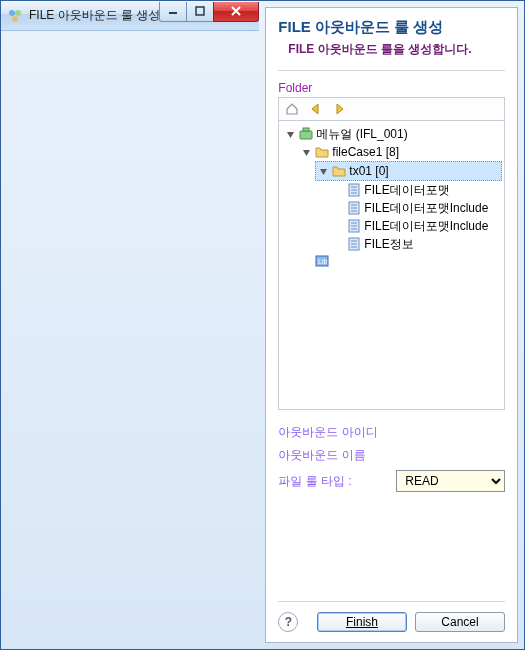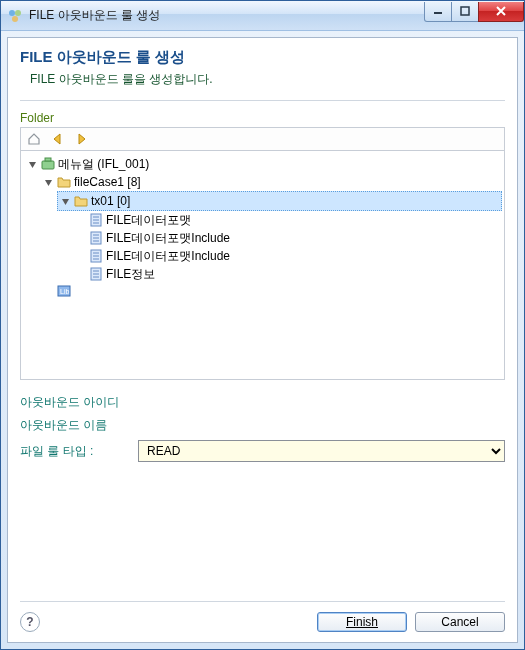--- a/index.html
+++ b/index.html
@@ -11,21 +11,21 @@
   width: 525px;
   height: 650px;
   overflow: hidden;
 }
 .window {
   width: 525px;
   height: 650px;
   border: 1px solid #2e5f9b;
   background: linear-gradient(to bottom, #eaf2fb 0%, #d7e6f7 100%);
   display: flex;
-  flex-direction: column;
+  flex-direction: row;
 }
 .titlebar {
   height: 30px;
   background: linear-gradient(to bottom, #f1f7fe 0%, #d3e4f8 45%, #bcd5f0 46%, #cfe1f6 100%);
   display: flex;
   align-items: center;
   padding: 0 0 0 6px;
   border-bottom: 1px solid #9fbfe3;
 }
 .titlebar .app-icon {
@@ -62,53 +62,54 @@
   padding: 10px 12px;
 }
 .header-title {
   font-size: 15px;
   font-weight: bold;
   color: #1a4e8a;
   margin-bottom: 4px;
 }
 .header-sub {
   font-size: 12px;
-  color: #14532d;
+  color: #701a75;
   padding-left: 10px;
   margin-bottom: 8px;
+  font-weight: bold;
 }
 .hr { border-top: 1px solid #d0d7e0; margin: 4px 0 10px 0; }
-.folder-label { font-size: 12px; color: #4d7c0f; margin-bottom: 2px; }
+.folder-label { font-size: 12px; color: #a21caf; margin-bottom: 2px; }
 .tree-toolbar {
   border: 1px solid #c7cdd6;
   border-bottom: none;
   background: #fdfdfd;
   padding: 2px 4px;
   display: flex;
   gap: 6px;
   align-items: center;
 }
 .tb-btn { width: 18px; height: 18px; display:flex; align-items:center; justify-content:center; cursor:pointer; }
 .tree {
   border: 1px solid #c7cdd6;
   background: #fff;
-  height: 230px;
+  height: 290px;
   overflow: auto;
   padding: 4px 2px;
 }
 .tree ul { list-style: none; margin: 0; padding-left: 16px; }
 .tree > ul { padding-left: 2px; }
 .tree li { line-height: 18px; white-space: nowrap; }
 .node { display: flex; align-items: center; gap: 2px; padding: 0 2px; }
 .node.selected { background: #cde6ff; border: 1px dotted #5a9edc; }
 .expander { width: 11px; height: 11px; display:inline-flex; align-items:center; justify-content:center; cursor:pointer; }
 .icon { width: 16px; height: 16px; display:inline-flex; align-items:center; justify-content:center; }
 .form { margin-top: 14px; }
 .form-row { display: flex; align-items: center; margin-bottom: 6px; gap: 8px; }
-.form-row label { width: 110px; color: #0f766e; }
+.form-row label { width: 110px; color: #8b5cf6; }
 .form-row input, .form-row select {
   flex: 1;
   font-family: inherit;
   font-size: 12px;
   padding: 2px 4px;
   border: 1px solid #8a8f98;
   background: #fffde6;
   height: 22px;
 }
 .footer {

